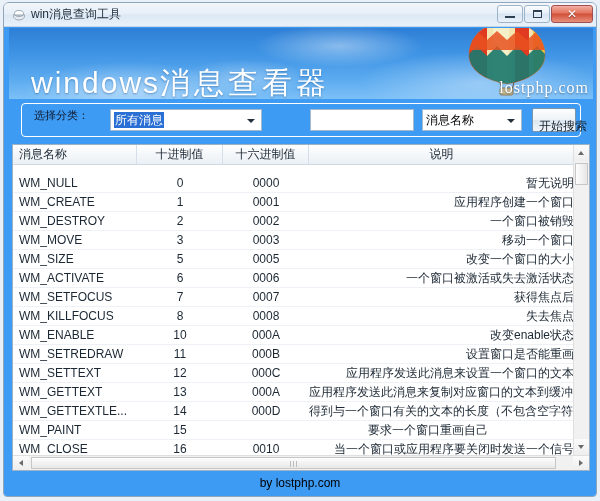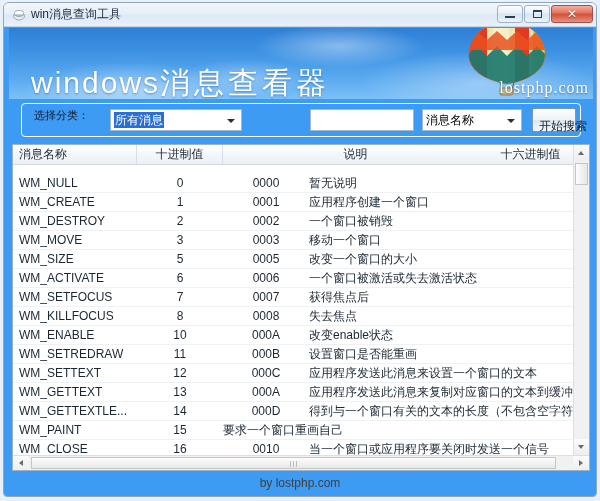--- a/index.html
+++ b/index.html
@@ -201,21 +201,21 @@
     width: 17px; height: 18px;
   }
   .cb-arrow {
     position: absolute;
     left: 4px; top: 8px;
     width: 0; height: 0;
     border-left: 4px solid transparent;
     border-right: 4px solid transparent;
     border-top: 4px solid #24303c;
   }
-  #combo-category { left: 88px; width: 132px; }
+  #combo-category { left: 88px; width: 152px; }
   #combo-field    { left: 400px; width: 100px; }
 
   .search-input {
     position: absolute;
     left: 288px; top: 5px;
     width: 104px; height: 22px;
     background: #ffffff;
     border: 1px solid #a3b8cc;
     box-sizing: border-box;
     font-family: inherit;
@@ -294,21 +294,21 @@
     font-size: 12px;
     color: #1b2733;
     line-height: 18px;
     box-sizing: border-box;
     white-space: nowrap;
     overflow: hidden;
   }
   .cell.c0 { width: 124px; padding-left: 6px; text-align: left; }
   .cell.c1 { width: 86px;  text-align: center; }
   .cell.c2 { width: 86px;  text-align: center; }
-  .cell.c3 { width: 265px; text-align: left; }
+  .cell.c3 { width: 265px; text-align: right; }
 
   
   .vscroll {
     position: absolute;
     right: 0; top: 0;
     width: 16px;
     height: 310px;
     background: #f1f1f1;
     border-left: 1px solid #dfdfdf;
     box-sizing: border-box;
@@ -396,21 +396,21 @@
   }
 
   
   .footer {
     position: absolute;
     left: 0; bottom: 0;
     width: 100%;
     height: 24px;
     text-align: center;
     font-size: 12px;
-    color: #404040;
+    color: #000000;
     line-height: 22px;
   }
 </style>
 </head>
 <body>
 
 <div id="app">
 
   <div class="win-frame">
 
@@ -491,22 +491,22 @@
         </div>
 
         <button class="btn-search">开始搜索</button>
       </div>
 
       <div class="grid-outer">
 
         <div class="grid-head">
           <div class="gh c0">消息名称</div>
           <div class="gh c1">十进制值</div>
+          <div class="gh c2">十六进制值</div>
           <div class="gh c3">说明</div>
-          <div class="gh c2">十六进制值</div>
         </div>
 
         <div class="grid-body" id="grid-body">
             <div class="row">
               <div class="cell c0">WM_NULL</div>
               <div class="cell c1">0</div>
               <div class="cell c2">0000</div>
               <div class="cell c3">暂无说明</div>
             </div>
             <div class="row">

